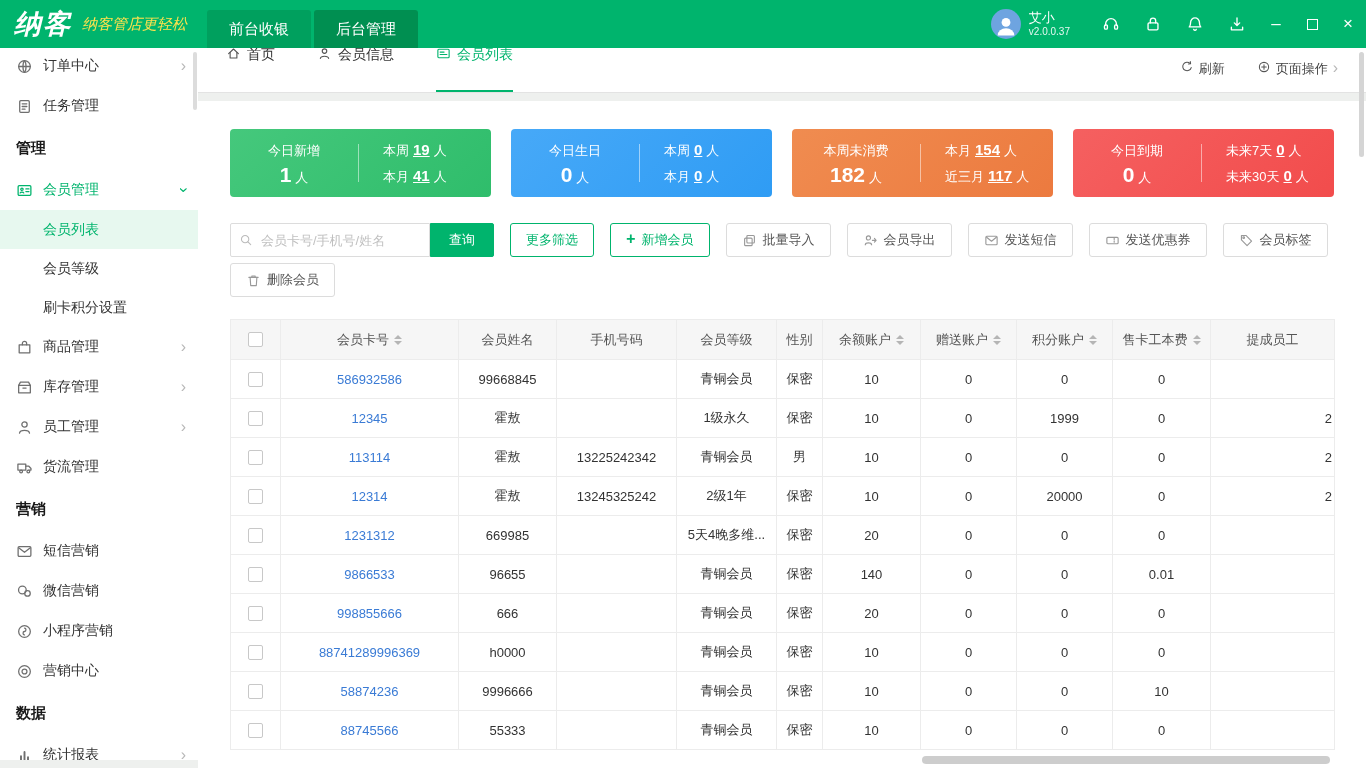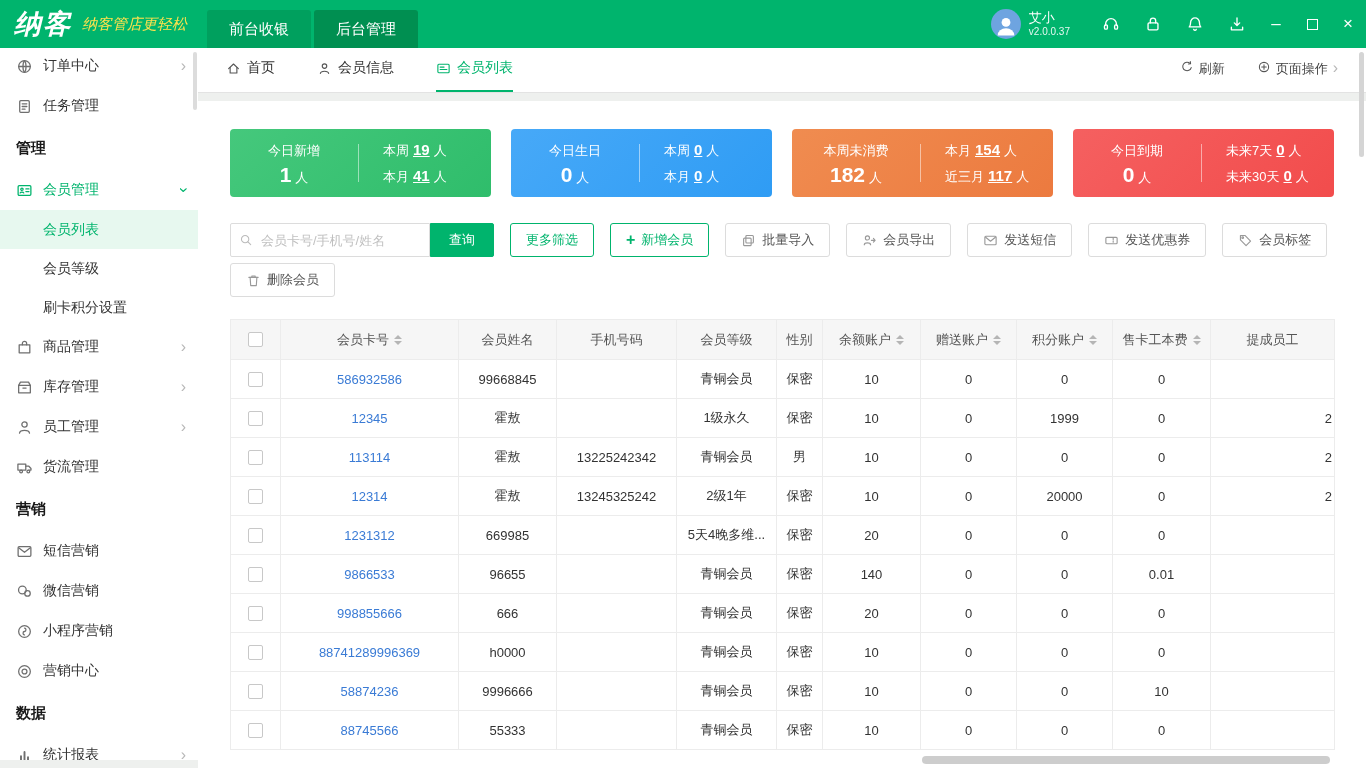--- a/index.html
+++ b/index.html
@@ -33,21 +33,21 @@
 .chev.down{transform:rotate(90deg)}
 .side-item.green,.side-item.green .icon,.side-item.green .chev{color:#00b46d}
 .side-section{height:44px;display:flex;align-items:center;padding:0 16px;font-size:15px;font-weight:bold;color:#1a1a1a}
 .side-child{height:39px;display:flex;align-items:center;padding-left:43px;font-size:14px;cursor:pointer;color:#333}
 .side-child.active{background:#e7f8ef;color:#00b46d}
 .side-scrollbar{position:absolute;top:6px;right:1px;width:4px;height:58px;background:#dcdcdc;border-radius:2px}
 
 
 .main{position:absolute;left:198px;top:46px;right:0;bottom:0;background:#eef0ee}
 .tabbar{height:47px;background:#fff;border-bottom:1px solid #e3e3e3;display:flex;align-items:center;padding:0 28px}
-.tab{display:flex;align-items:center;gap:6px;height:46px;margin-right:42px;font-size:14px;color:#333;cursor:pointer;border-bottom:2px solid transparent}
+.tab{display:flex;align-items:flex-start;gap:6px;height:46px;margin-right:42px;font-size:14px;color:#333;cursor:pointer;border-bottom:2px solid transparent}
 .tab .icon{color:#555}
 .tab.active{color:#00b46d;border-bottom-color:#00b46d}
 .tab.active .icon{color:#00b46d}
 .tab-actions{margin-left:auto;display:flex;align-items:center;gap:32px;color:#444;font-size:13px}
 .tab-action{display:flex;align-items:flex-start;gap:5px;cursor:pointer}
 .tab-action .icon{color:#555}
 .panel{position:absolute;top:55px;left:0;right:0;bottom:0;background:#fff;padding:0 32px;overflow:hidden}
 
 
 .cards{display:flex;gap:20px;margin-top:28px}
@@ -60,21 +60,21 @@
 .card-right{flex:1;display:flex;flex-direction:column;gap:7px;padding-left:24px;font-size:13px}
 .card-row .num{font-weight:bold;font-size:15px;text-decoration:underline;margin:0 4px;cursor:pointer}
 
 
 .toolbar{display:flex;margin-top:26px;gap:16px}
 .toolbar.second{margin-top:6px}
 .searchbox{display:flex;position:relative}
 .searchbox .icon{position:absolute;left:9px;top:10px;color:#bbb}
 .searchbox input{width:200px;height:34px;border:1px solid #dcdcdc;border-radius:2px 0 0 2px;padding:0 8px 0 30px;font-size:13px;outline:none;color:#333;font-family:inherit}
 .searchbox input::placeholder{color:#c0c0c0}
-.btn{height:34px;display:inline-flex;align-items:center;gap:6px;padding:0 15px;border:1px solid #dcdcdc;border-radius:3px;background:#fff;font-size:13px;color:#555;cursor:pointer;white-space:nowrap;font-family:Liberation Sans, sans-serif}
+.btn{height:34px;display:inline-flex;align-items:center;gap:6px;padding:0 15px;border:1px solid #dcdcdc;border-radius:3px;background:#fff;font-size:13px;color:#555;cursor:pointer;white-space:nowrap;font-family:Liberation Mono, monospace}
 .btn .icon{color:#999}
 .btn.primary{background:#00b46d;border-color:#00b46d;color:#fff;border-radius:0 2px 2px 0;padding:0 18px}
 .btn.green{border-color:#00b46d;color:#00b46d}
 .plus{font-weight:bold;font-size:16px;line-height:1}
 
 
 .tablewrap{margin-top:22px}
 table{width:100%;border-collapse:collapse;table-layout:fixed}
 th,td{border:1px solid #ececec;height:39px;text-align:center;overflow:hidden;white-space:nowrap}
 th{background:#f6f6f6;color:#555;height:40px;font-size:13px;font-weight:normal}

